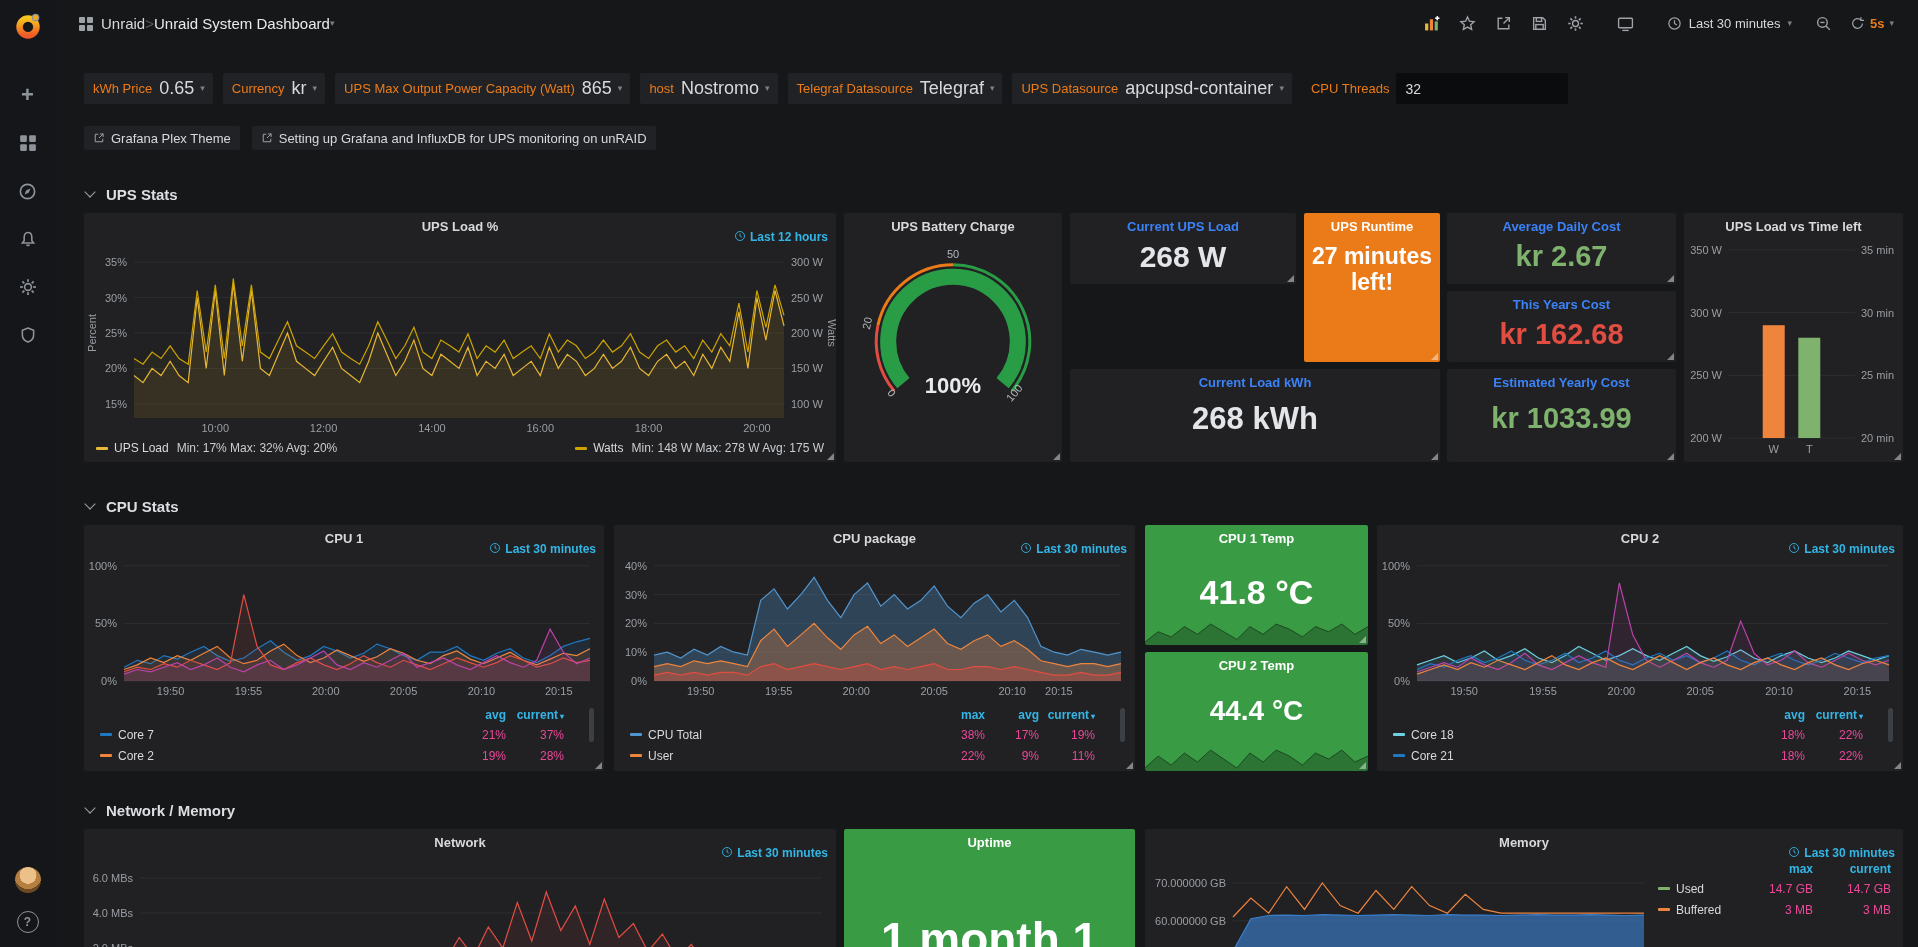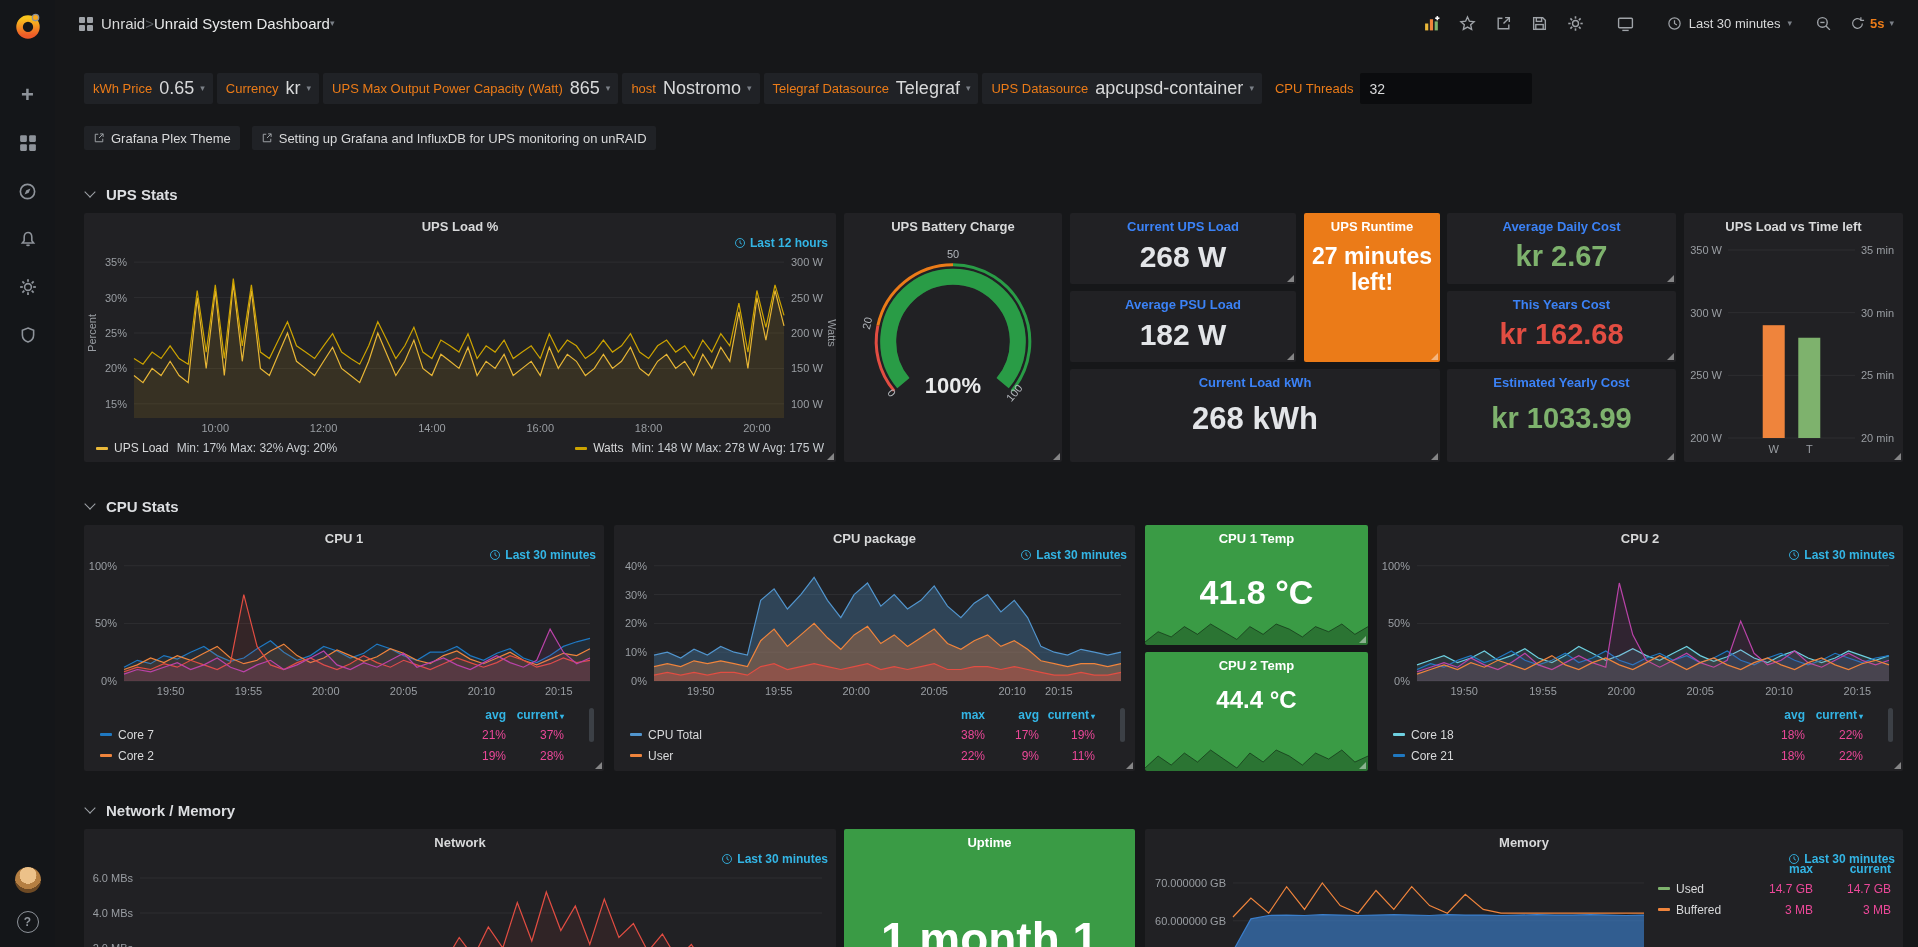--- a/index.html
+++ b/index.html
@@ -33,43 +33,43 @@
 .nicon svg{stroke:#9fa3a8;fill:none;stroke-width:1.3}
 .tvsep{margin-left:14px;margin-right:10px}
 .timepick{display:flex;align-items:center;gap:7px;color:#d8d9da;font-size:13px;cursor:pointer;
   padding:0 10px;height:30px}
 .timepick svg{stroke:#9fa3a8;fill:none;stroke-width:1.3}
 .refresh{display:flex;align-items:center;gap:5px;cursor:pointer;padding:0 6px;height:30px}
 .refresh svg{stroke:#9fa3a8;fill:none;stroke-width:1.3}
 .rint{color:#eb7b18;font-size:13px;font-weight:bold}
 
 .dash{position:relative;height:900px;overflow:hidden}
-.submenu{position:absolute;top:26px;left:29px;display:flex;gap:4px;align-items:center}
+.submenu{position:absolute;top:26px;left:29px;display:flex;gap:10px;align-items:center}
 .var-chip{display:inline-flex;align-items:center;background:#202226;border-radius:2px;height:31px;cursor:pointer}
 .var-label{color:#eb7b18;padding:0 7px 0 9px;font-size:13px}
 .var-value{color:#d8d9da;font-size:18px;padding-right:6px}
 .var-chip .caret{padding-right:8px}
 .var-input{background:#0b0c0e;border:0;outline:none;height:31px;width:172px;color:#d8d9da;
   font-size:14px;padding:0 9px;border-radius:2px;font-family:"Liberation Sans",sans-serif}
 .links-row{position:absolute;top:79px;left:29px;display:flex;gap:12px}
 .dash-link{display:inline-flex;align-items:center;gap:6px;background:#202226;height:24px;
   padding:0 9px;border-radius:2px;font-size:13px;color:#d8d9da;cursor:pointer;text-decoration:none}
 .dash-link svg{stroke:#9fa3a8;fill:none;stroke-width:1.3}
 .row-head{position:absolute;left:29px;display:flex;align-items:center;cursor:pointer;height:26px}
 .chev{width:8px;height:8px;border-left:1.5px solid #9fa3a8;border-bottom:1.5px solid #9fa3a8;
   transform:rotate(-45deg);margin:-4px 12px 0 2px}
 .row-title{font-size:15px;font-weight:bold;color:#dcdee1}
 
 .panel{position:absolute;background:#212124;border-radius:2px}
 .panel::after{content:"";position:absolute;right:2px;bottom:2px;width:0;height:0;
   border-left:7px solid transparent;border-bottom:7px solid rgba(255,255,255,0.45)}
 .phead{height:27px;position:relative;display:flex;align-items:center;justify-content:center}
 .ptitle{font-size:13px;font-weight:bold;color:#d8d9da;cursor:pointer}
-.tbadge{position:absolute;right:8px;top:23px;color:#33b5e5;font-size:12px;display:flex;gap:4px;
-  align-items:center;font-weight:bold}
+.tbadge{position:absolute;right:8px;top:17px;color:#33b5e5;font-size:12px;display:flex;gap:4px;
+  align-items:flex-start;font-weight:bold}
 .tbadge svg{stroke:#33b5e5;fill:none;stroke-width:1.2}
 .chart{position:absolute;left:0;right:0}
 
 .ss-title{height:27px;display:flex;align-items:center;justify-content:center;font-size:13px;
   font-weight:bold;color:#3b82f6;cursor:pointer}
 .ss-value{text-align:center;font-weight:bold;color:#e3e5e8;line-height:1.12}
 .colored .ss-title{color:#fff}
 .colored .ss-value{color:#fff}
 
 .legend-line{position:absolute;left:0;right:0;bottom:3px;height:22px;display:flex;
@@ -407,24 +407,20 @@
               <text x="173.19452433337034" y="155.38560169173198" fill="#b3b7bc" font-size="11" text-anchor="middle" transform="rotate(-50 173.19452433337034 155.38560169173198)">100</text>
               <text x="109" y="153.36" fill="#e9eaeb" font-size="22" font-weight="bold" text-anchor="middle">100%</text>
             </svg>
           </div>
       </div>
 
       <div class="panel" style="left:1015px;top:166px;width:226px;height:71px">
         <div class="ss-title">Current UPS Load</div>
         <div class="ss-value" style="font-size:30px">268 W</div>
       </div>
-      <div class="panel" style="left:1015px;top:244px;width:226px;height:71px">
-        <div class="ss-title">Average PSU Load</div>
-        <div class="ss-value" style="font-size:30px">182 W</div>
-      </div>
       <div class="panel" style="left:1015px;top:322px;width:370px;height:93px">
         <div class="ss-title">Current Load kWh</div>
         <div class="ss-value" style="font-size:31px;margin-top:6px">268 kWh</div>
       </div>
 
       <div class="panel colored" style="left: 1249px; top: 166px; width: 136px; height: 149px; background: rgb(235, 123, 24);">
         <div class="ss-title">UPS Runtime</div>
         <div class="ss-value" style="font-size:23px;padding:4px 1px 0">27 minutes left!</div>
       </div>
 
@@ -599,21 +595,21 @@
         <div class="ss-value" style="font-size:34px;margin-top:21px">41.8 °C</div>
         <div class="spark">
             <svg width="223" height="26">
               <path d="M0,26 L0.0,23.0 L13.1,12.7 L26.2,17.9 L39.4,7.6 L52.5,15.3 L65.6,5.0 L78.7,12.7 L91.8,20.4 L104.9,7.6 L118.1,15.3 L131.2,5.0 L144.3,10.1 L157.4,17.9 L170.5,7.6 L183.6,12.7 L196.8,5.0 L209.9,15.3 L223.0,7.6 L223,26 Z" fill="rgba(0,0,0,0.25)"></path>
               <polyline points="0.0,23.0 13.1,12.7 26.2,17.9 39.4,7.6 52.5,15.3 65.6,5.0 78.7,12.7 91.8,20.4 104.9,7.6 118.1,15.3 131.2,5.0 144.3,10.1 157.4,17.9 170.5,7.6 183.6,12.7 196.8,5.0 209.9,15.3 223.0,7.6" fill="none" stroke="rgba(0,0,0,0.45)" stroke-width="1"></polyline>
             </svg>
           </div>
       </div>
       <div class="panel colored" style="left: 1090px; top: 605px; width: 223px; height: 119px; background: rgb(58, 155, 69);">
         <div class="ss-title">CPU 2 Temp</div>
-        <div class="ss-value" style="font-size:24px;margin-top:8px">44.4 °C</div>
+        <div class="ss-value" style="font-size:28px;margin-top:16px">44.4 °C</div>
         <div class="spark">
             <svg width="223" height="26">
               <path d="M0,26 L0.0,23.0 L13.1,11.0 L26.2,20.0 L39.4,8.0 L52.5,17.0 L65.6,5.0 L78.7,14.0 L91.8,23.0 L104.9,8.0 L118.1,17.0 L131.2,5.0 L144.3,11.0 L157.4,20.0 L170.5,8.0 L183.6,14.0 L196.8,5.0 L209.9,17.0 L223.0,11.0 L223,26 Z" fill="rgba(0,0,0,0.25)"></path>
               <polyline points="0.0,23.0 13.1,11.0 26.2,20.0 39.4,8.0 52.5,17.0 65.6,5.0 78.7,14.0 91.8,23.0 104.9,8.0 118.1,17.0 131.2,5.0 144.3,11.0 157.4,20.0 170.5,8.0 183.6,14.0 196.8,5.0 209.9,17.0 223.0,11.0" fill="none" stroke="rgba(0,0,0,0.45)" stroke-width="1"></polyline>
             </svg>
           </div>
       </div>
 
       <div class="panel" style="left:1322px;top:478px;width:526px;height:246px">
         <div class="phead">

